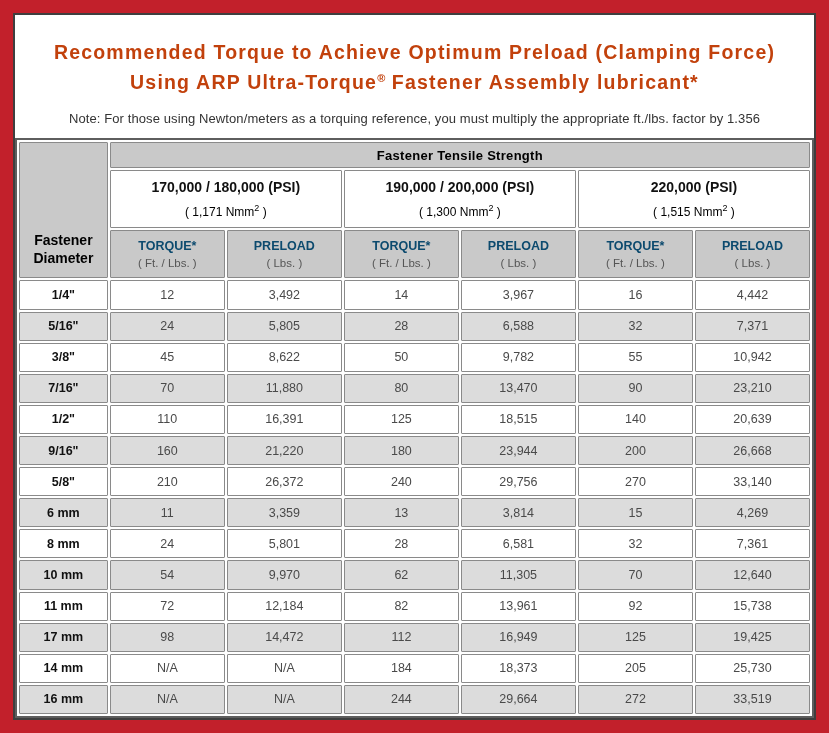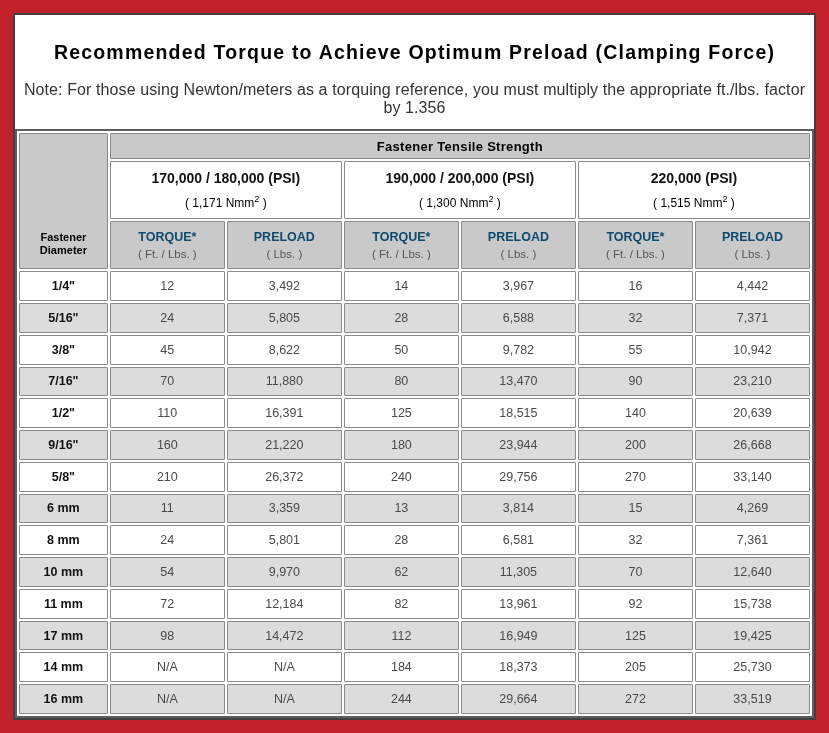--- a/index.html
+++ b/index.html
@@ -26,32 +26,32 @@
   
   .title-section {
     flex: 0 0 auto;
     padding-top: 22px;
     text-align: center;
   }
   .title-line {
     font-weight: bold;
     font-size: 19.5px;
     letter-spacing: 1.2px;
-    color: #000000;
+    color: #c2410c;
     line-height: 1.55;
   }
   .reg {
     font-size: 11px;
     vertical-align: super;
     letter-spacing: 0;
   }
   .note {
     margin-top: 14px;
     margin-bottom: 12px;
-    font-size: 16px;
+    font-size: 13px;
     color: #333;
     letter-spacing: 0.1px;
   }
   
   .table-wrap { flex: 1 1 auto; }
   table.torque {
     width: 100%; height: 100%;
     table-layout: fixed;
     border-collapse: separate;
     border-spacing: 2px;
@@ -63,21 +63,21 @@
     border: 1px solid #8a8a8a;
     border-radius: 1px;
     padding: 0 2px;
     text-align: center;
     overflow: hidden;
     white-space: nowrap;
   }
   th.corner {
     background: #c9c9c9;
     vertical-align: bottom;
-    font-size: 11px;
+    font-size: 14px;
     font-weight: bold;
     color: #000;
     line-height: 1.25;
     padding-bottom: 10px;
     white-space: normal;
   }
   th.group {
     background: #c9c9c9;
     height: 24px;
     font-size: 13px;
@@ -134,20 +134,21 @@
   tbody tr.alt th.dia, tbody tr.alt td.val { background: #dcdcdc; }
 </style>
 </head>
 <body>
 
 <div class="frame">
   <div class="page">
 
     <div class="title-section">
       <div class="title-line">Recommended Torque to Achieve Optimum Preload (Clamping Force)</div>
+      <div class="title-line"><span>Using ARP Ultra-Torque</span><span class="reg">®</span><span> Fastener Assembly lubricant*</span></div>
       <div class="note">Note: For those using Newton/meters as a torquing reference, you must multiply the appropriate ft./lbs. factor by 1.356</div>
     </div>
 
     <div class="table-wrap">
       <table class="torque">
         <colgroup>
           <col class="c0">
             <col class="cv">
             <col class="cv">
             <col class="cv">

